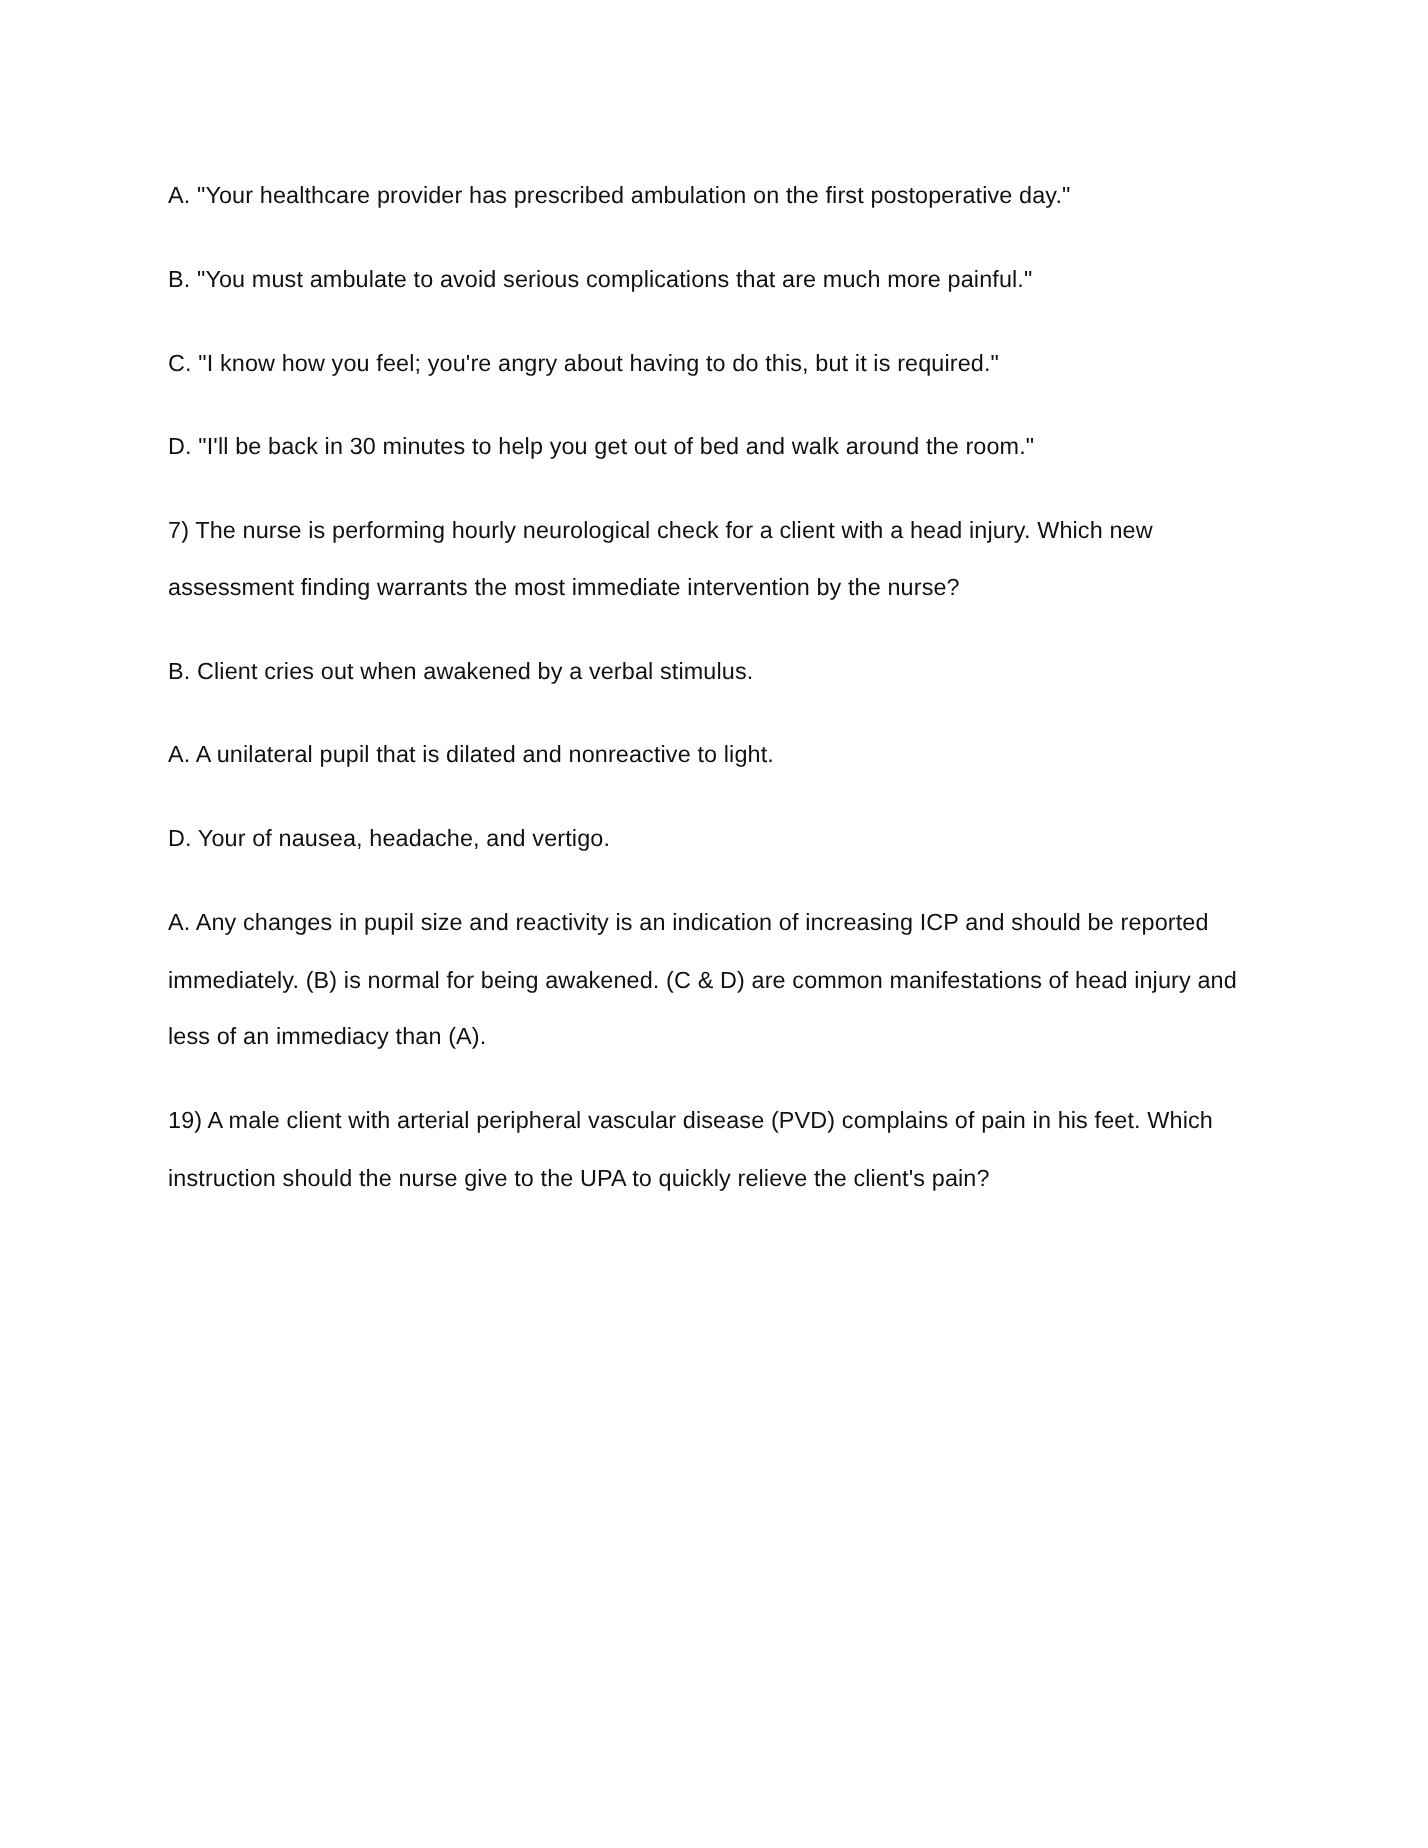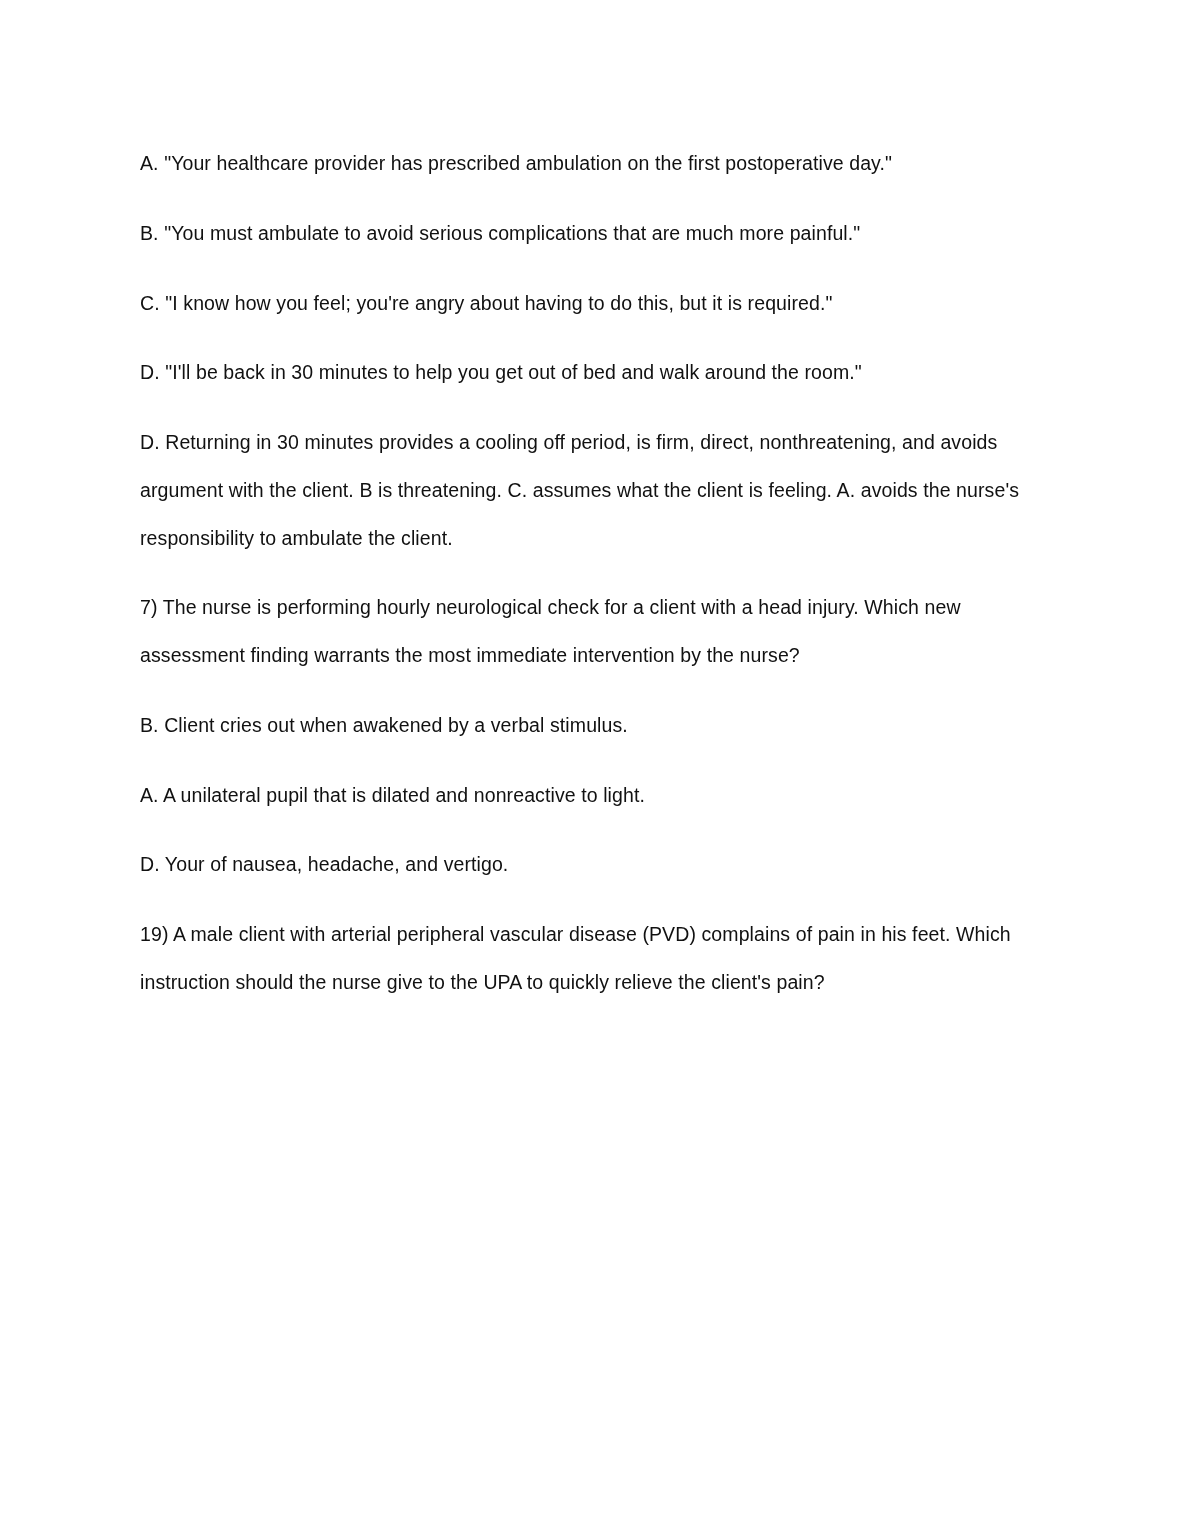--- a/index.html
+++ b/index.html
@@ -38,20 +38,20 @@
 </style>
 </head>
 <body>
 
 <div class="page">
   <div class="doc-body">
     <p class="para">A. "Your healthcare provider has prescribed ambulation on the first postoperative day."</p>
     <p class="para">B. "You must ambulate to avoid serious complications that are much more painful."</p>
     <p class="para">C. "I know how you feel; you're angry about having to do this, but it is required."</p>
     <p class="para">D. "I'll be back in 30 minutes to help you get out of bed and walk around the room."</p>
-    <p class="para">D. Returning in 30 minutes provides a cooling off period, is firm, direct, nonthreatening, and avoids argument with the client. B is threatening. C. assumes what the client is feeling. A. avoids the nurse's responsibility to ambulate the client.</p>
     <p class="para">7) The nurse is performing hourly neurological check for a client with a head injury. Which new assessment finding warrants the most immediate intervention by the nurse?</p>
     <p class="para">B. Client cries out when awakened by a verbal stimulus.</p>
     <p class="para">A. A unilateral pupil that is dilated and nonreactive to light.</p>
     <p class="para">D. Your of nausea, headache, and vertigo.</p>
+    <p class="para">A. Any changes in pupil size and reactivity is an indication of increasing ICP and should be reported immediately. (B) is normal for being awakened. (C &amp; D) are common manifestations of head injury and less of an immediacy than (A).</p>
     <p class="para">19) A male client with arterial peripheral vascular disease (PVD) complains of pain in his feet. Which instruction should the nurse give to the UPA to quickly relieve the client's pain?</p>
   </div>
 </div>
 
 </body></html>

